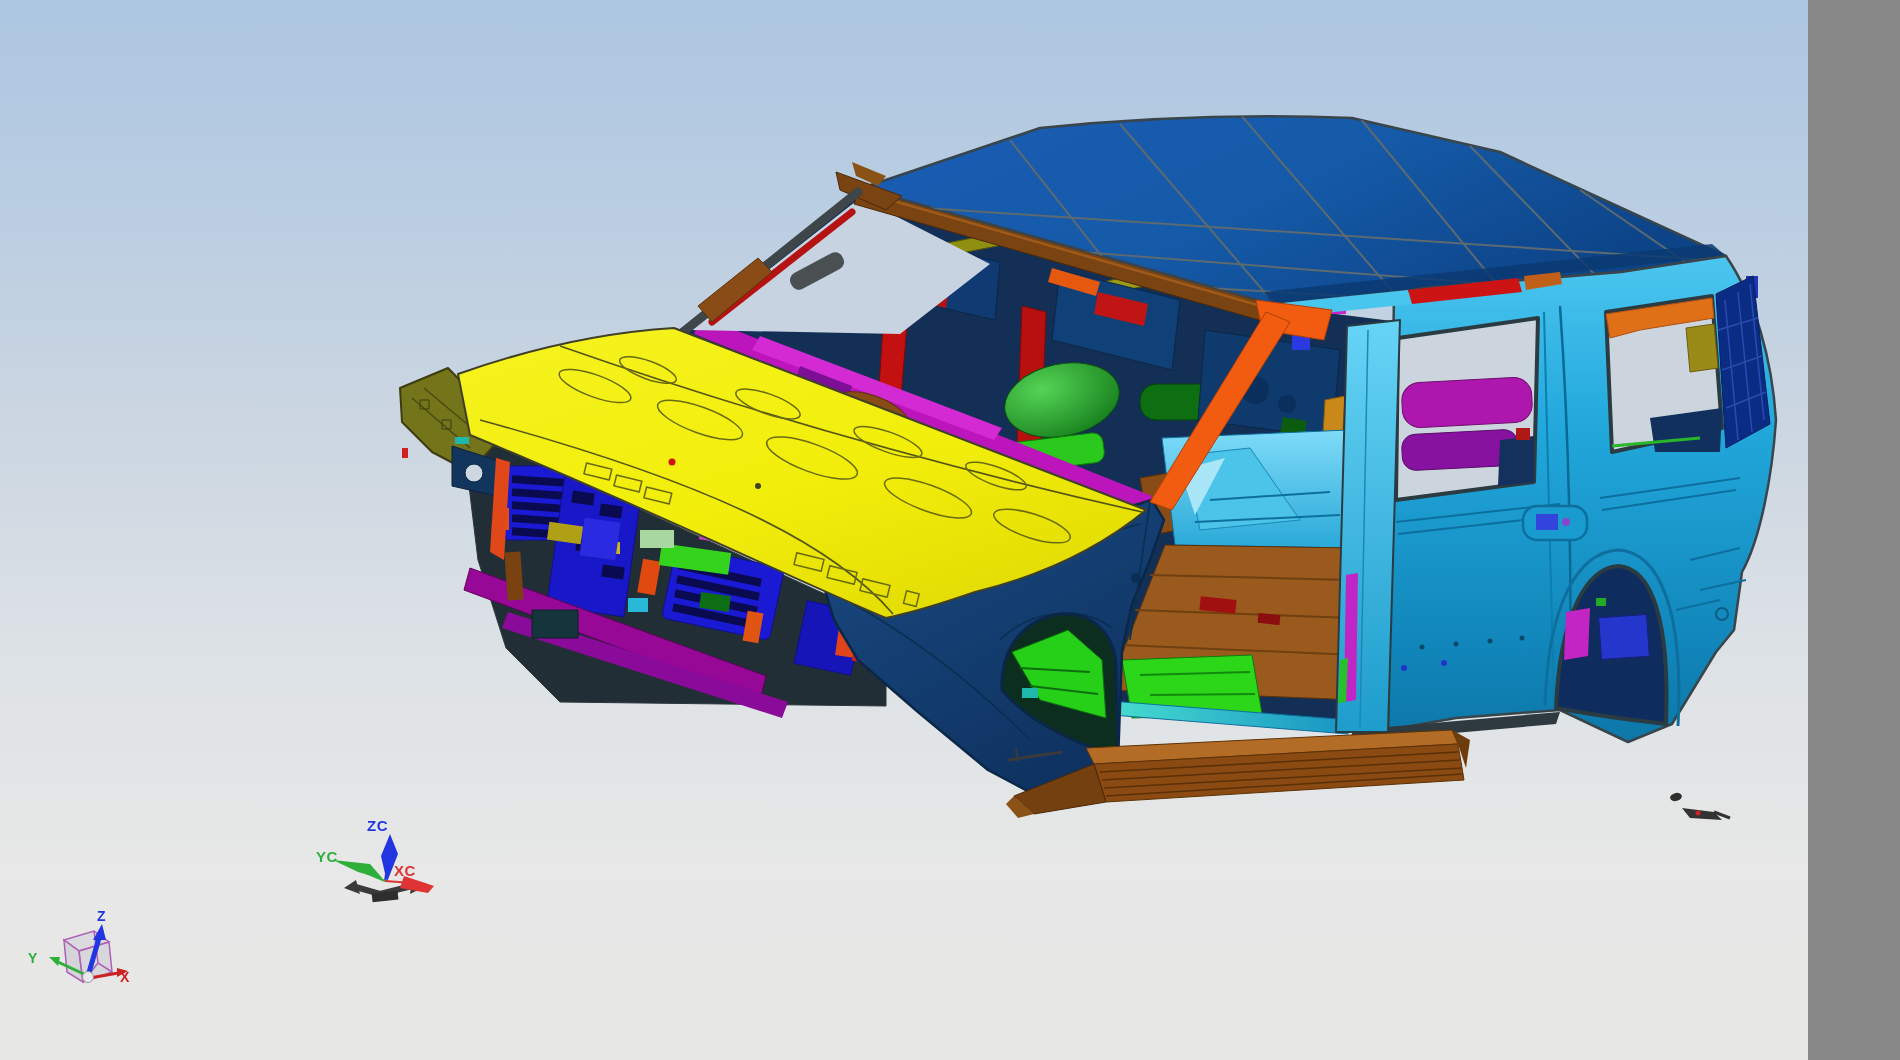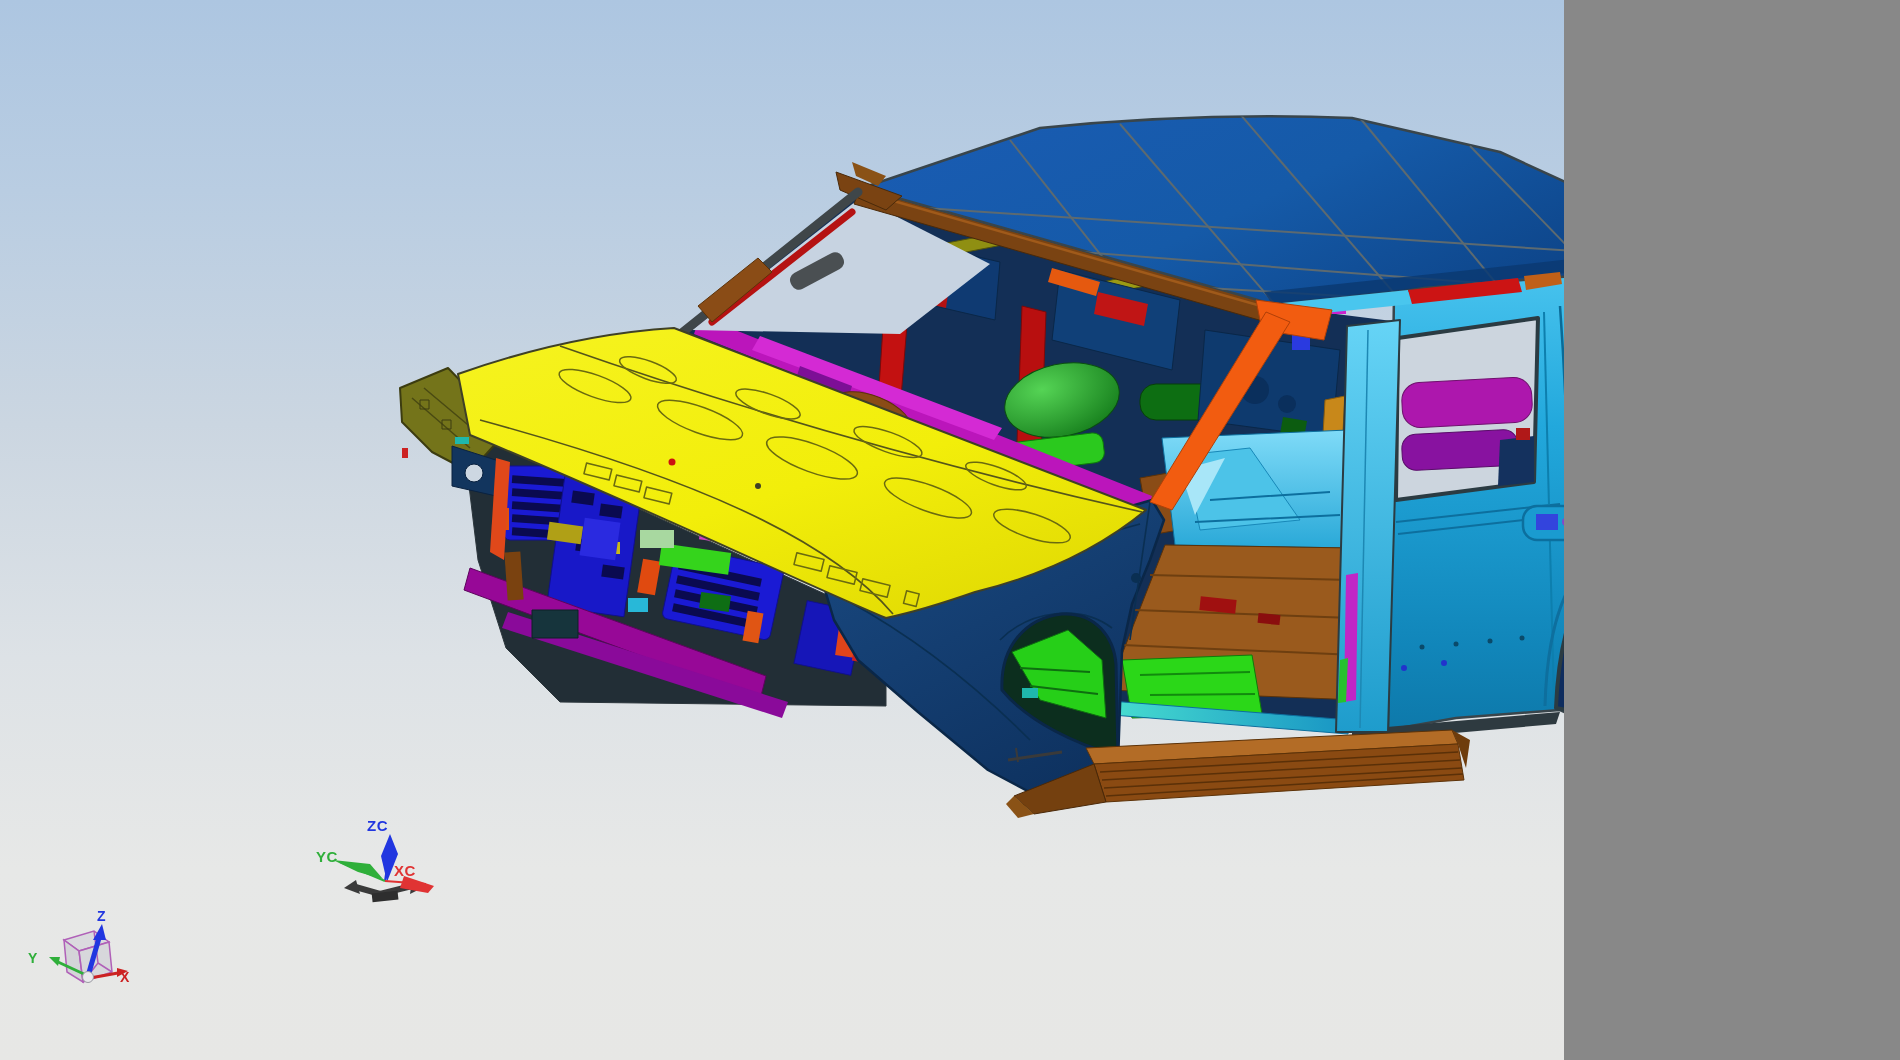--- a/index.html
+++ b/index.html
@@ -1,17 +1,17 @@
 <!DOCTYPE html>
 <html><head>
 <meta charset="utf-8">
 <style>
   html,body{margin:0;padding:0;background:#888;}
   .viewport{
-    position:relative;width:1564px;height:1060px;overflow:hidden;
+    position:relative;width:1808px;height:1060px;overflow:hidden;
     background:linear-gradient(180deg,#adc6e1 0%,#b9cde2 18%,#cbd6e1 40%,#dde2e6 62%,#e7e8e7 82%,#e7e7e5 100%);
     font-family:"Liberation Sans",sans-serif;
     text-decoration:underline;
   }
   .viewport svg{position:absolute;left:0;top:0;}
   text{font-family:"Liberation Sans",sans-serif;font-weight:600;}
   .axis-label{font-size:15px;letter-spacing:.5px;}
   .axis-label-sm{font-size:14px;}
   .pl{stroke:#0d6f9e;stroke-width:2;fill:none;}
   .nl{stroke:#0a2f52;stroke-width:1.6;fill:none;}

